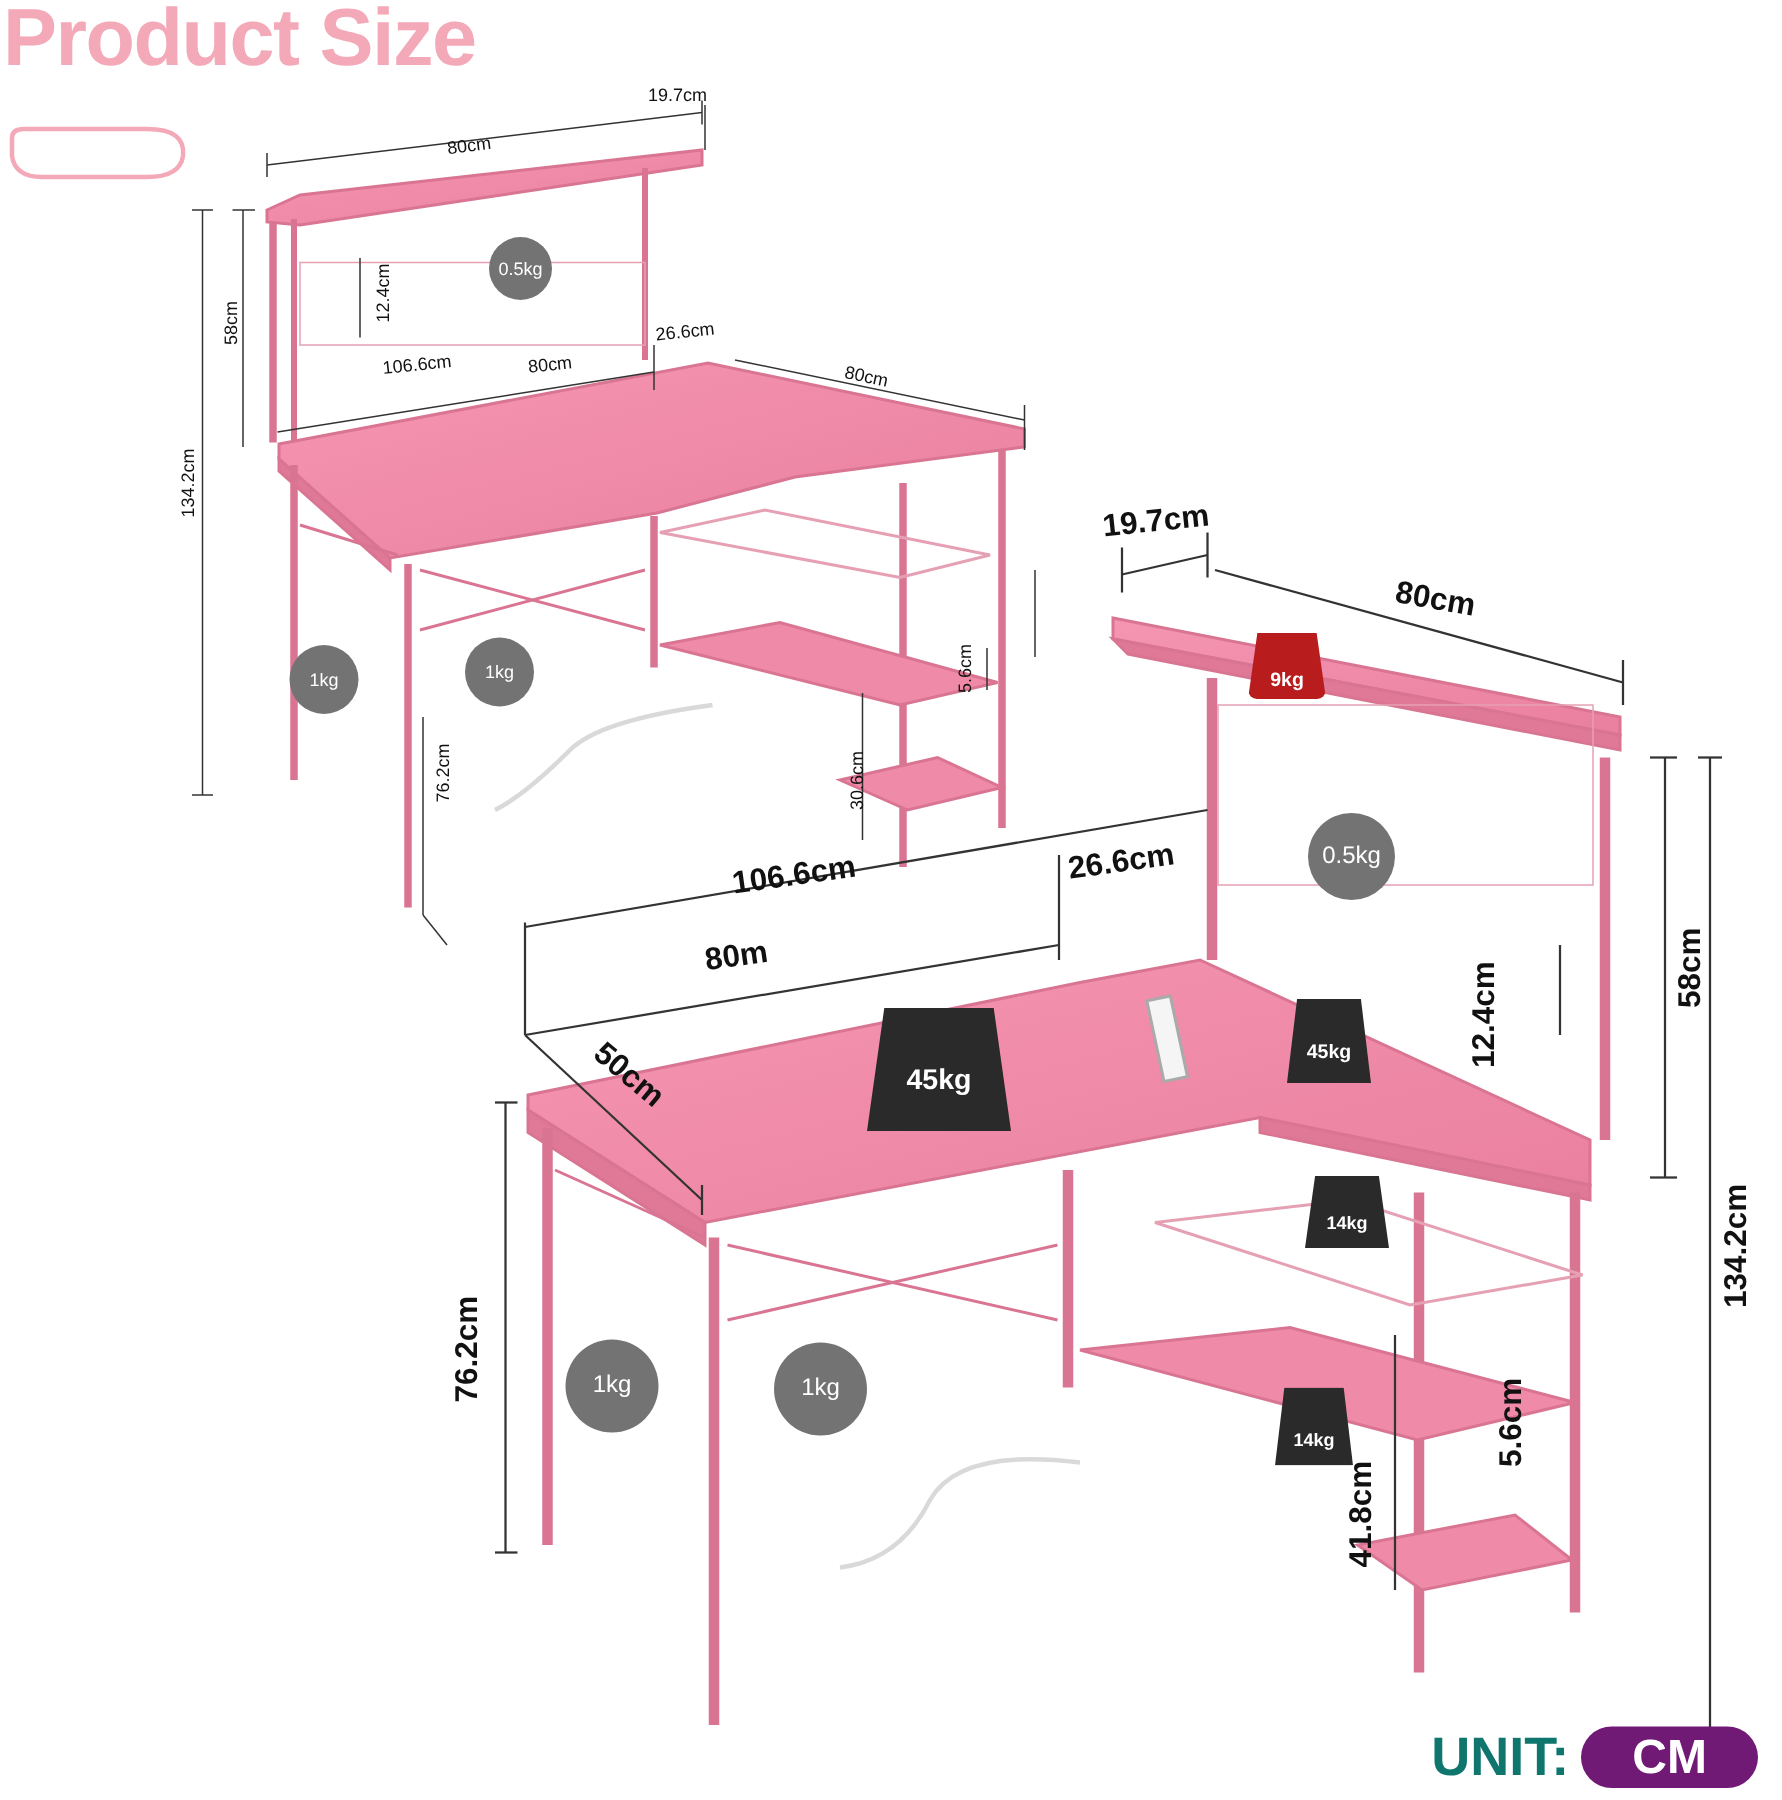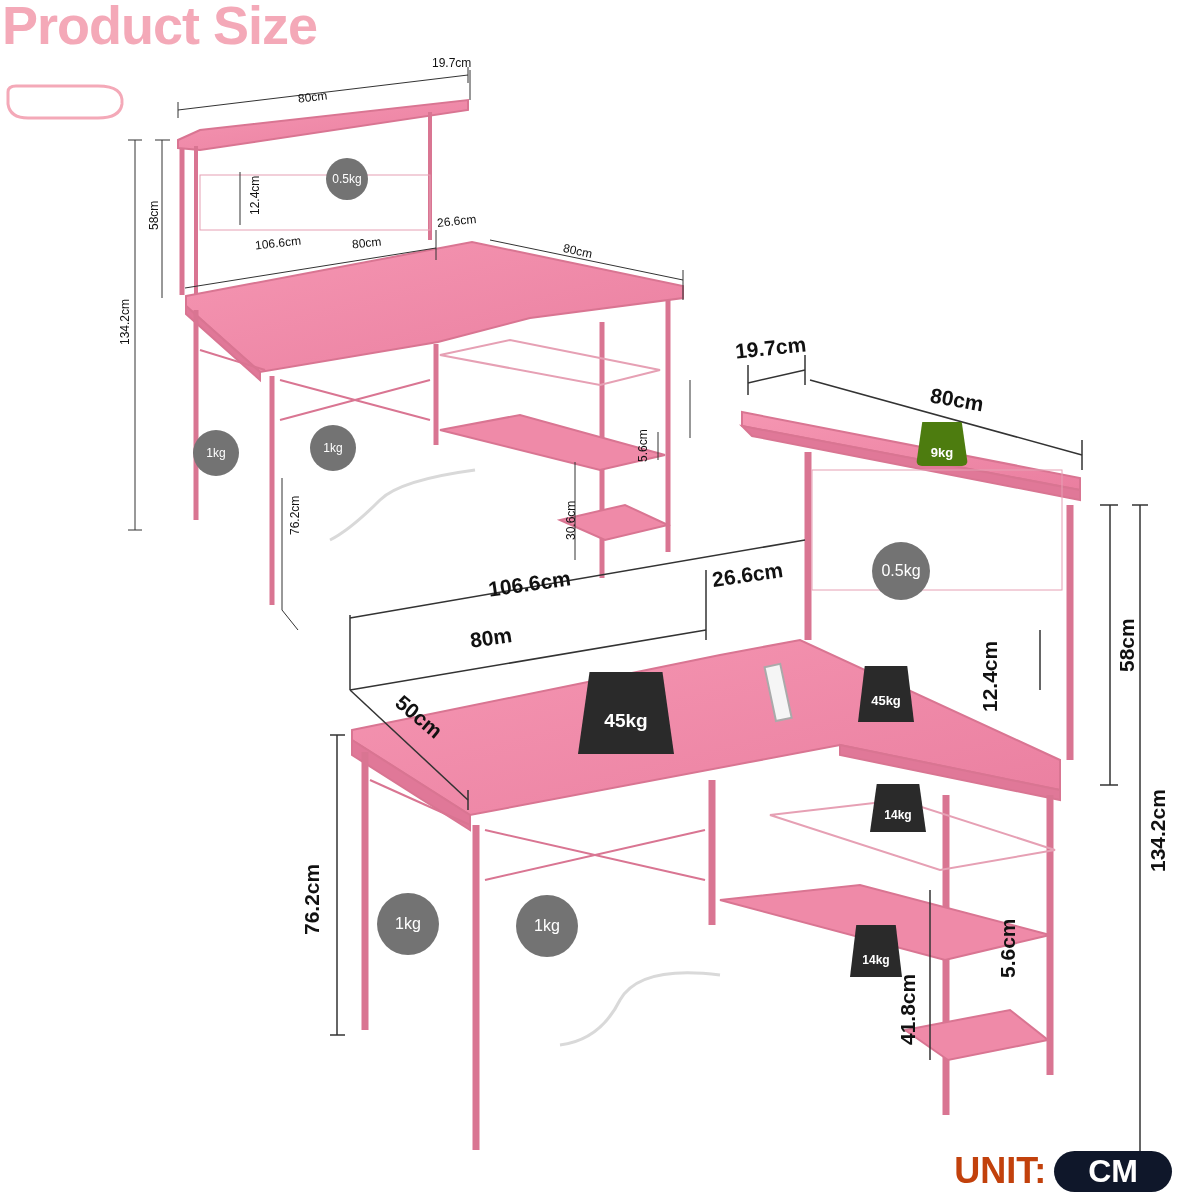--- a/index.html
+++ b/index.html
@@ -6,22 +6,22 @@
     body { width:1188px; height:1200px; background:#ffffff; position:relative; overflow:hidden; font-family:"Liberation Sans", sans-serif; }
     .title { position:absolute; left:2px; top:-6px; font-size:54px; font-weight:700; color:#f4a9b8; letter-spacing:-1px; }
     .swoosh { position:absolute; left:6px; top:84px; }
     .lbl { position:absolute; color:#111; font-family:"Liberation Sans", sans-serif; white-space:nowrap; }
     .lbl.s { font-size:12px; }
     .lbl.b { font-size:21px; font-weight:700; }
     .rot { transform-origin:left top; }
     .badge { position:absolute; border-radius:50%; background:#737373; color:#fff; display:flex; align-items:center; justify-content:center; font-family:"Liberation Sans", sans-serif; }
     .weight { position:absolute; color:#fff; font-weight:700; display:flex; align-items:flex-end; justify-content:center; font-family:"Liberation Sans", sans-serif; }
     .unit { position:absolute; right:16px; bottom:8px; display:flex; align-items:center; gap:8px; }
-    .unit-label { font-size:36px; font-weight:700; color:#c2410c; }
-    .unit-pill { background:#0f172a; color:#fff; font-size:32px; font-weight:700; padding:2px 34px; border-radius:30px 30px 30px 30px / 30px 30px 30px 30px; }
+    .unit-label { font-size:36px; font-weight:700; color:#0f766e; }
+    .unit-pill { background:#701a75; color:#fff; font-size:32px; font-weight:700; padding:2px 34px; border-radius:30px 30px 30px 30px / 30px 30px 30px 30px; }
     svg.scene { position:absolute; left:0; top:0; }
   </style>
 </head>
 <body>
 
 <div class="title">Product Size</div>
 <svg class="swoosh" width="120" height="40" viewBox="0 0 120 40">
   <path d="M2 8 Q2 2 10 2 L92 2 Q118 2 116 20 Q114 34 92 34 L22 34 Q4 34 2 20 Z" fill="none" stroke="#f4a9b8" stroke-width="3"></path>
 </svg>
 
@@ -185,21 +185,21 @@
 <div class="badge" style="left:872px;top:542px;width:58px;height:58px;font-size:16px;">
     <span>0.5kg</span>
   </div>
 <div class="badge" style="left:377px;top:893px;width:62px;height:62px;font-size:16px;">
     <span>1kg</span>
   </div>
 <div class="badge" style="left:516px;top:895px;width:62px;height:62px;font-size:16px;">
     <span>1kg</span>
   </div>
 
-<div class="weight" style="left:916px;top:422px;width:52px;height:44px;background:#4d7c0f;border-radius:6px;clip-path:polygon(12% 0,88% 0,100% 100%,0 100%);font-size:13px;padding-bottom:6px;box-sizing:border-box;">
+<div class="weight" style="left:832px;top:422px;width:52px;height:44px;background:#b91c1c;border-radius:6px;clip-path:polygon(12% 0,88% 0,100% 100%,0 100%);font-size:13px;padding-bottom:6px;box-sizing:border-box;">
     <span>9kg</span>
   </div>
 <div class="weight" style="left:578px;top:672px;width:96px;height:82px;background:#2a2a2a;clip-path:polygon(12% 0,88% 0,100% 100%,0 100%);font-size:19px;padding-bottom:22px;box-sizing:border-box;">
     <span>45kg</span>
   </div>
 <div class="weight" style="left:858px;top:666px;width:56px;height:56px;background:#2a2a2a;clip-path:polygon(12% 0,88% 0,100% 100%,0 100%);font-size:13px;padding-bottom:14px;box-sizing:border-box;">
     <span>45kg</span>
   </div>
 <div class="weight" style="left:870px;top:784px;width:56px;height:48px;background:#2a2a2a;clip-path:polygon(12% 0,88% 0,100% 100%,0 100%);font-size:12px;padding-bottom:10px;box-sizing:border-box;">
     <span>14kg</span>

